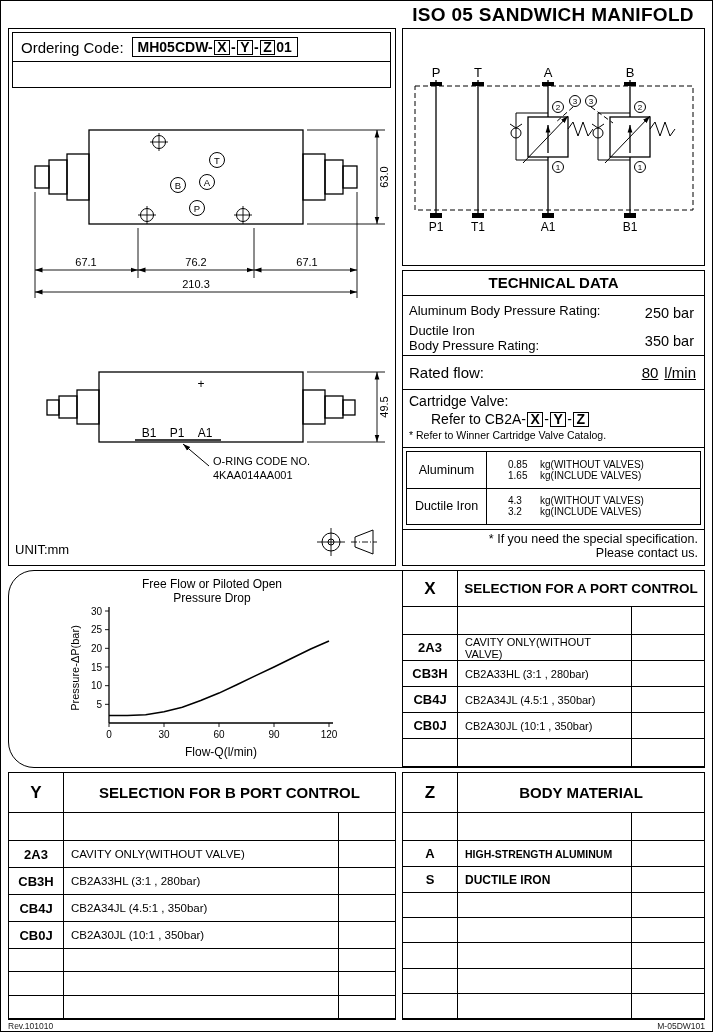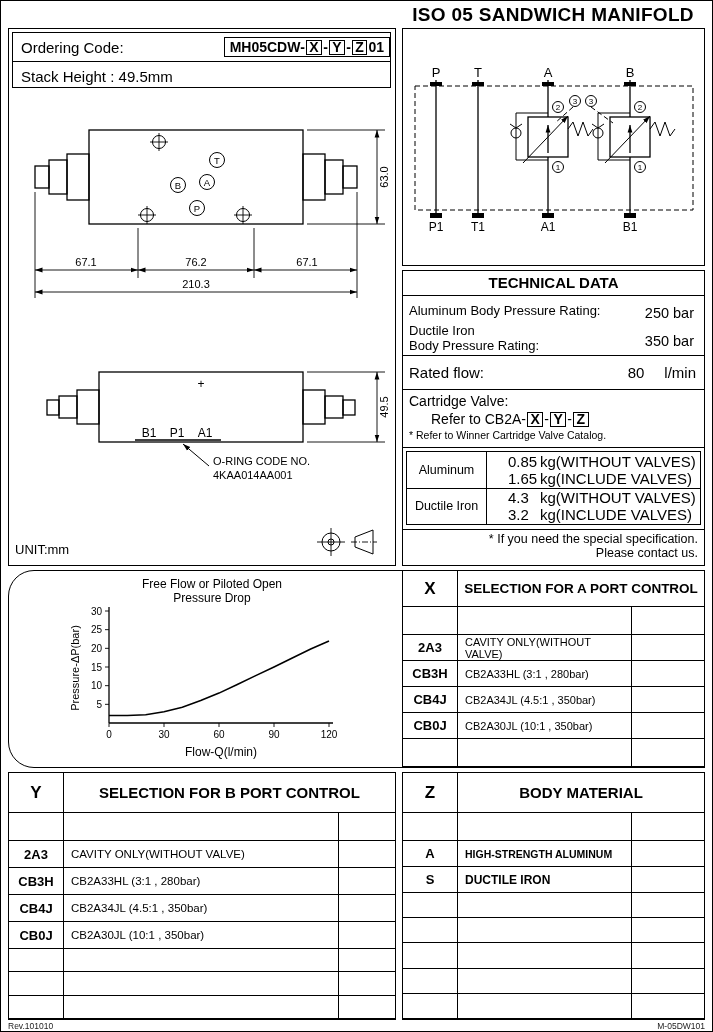--- a/index.html
+++ b/index.html
@@ -12,21 +12,21 @@
   .panel { position: absolute; border: 1.5px solid #000; background: #fff; overflow: hidden; }
 
   .page-title {
     position: absolute; left: 398px; top: 4px; width: 310px;
     text-align: center; font-size: 19px; font-weight: bold; letter-spacing: .3px;
   }
 
   
   .ordering { position: absolute; left: 3px; top: 3px; width: 379px; height: 56px; border: 1.5px solid #000; }
   .ord-row { height: 29px; display: flex; align-items: center; padding-left: 8px; font-size: 15px; }
-  .ord-row.first { border-bottom: 1.3px solid #000; justify-content: space-between; }
+  .ord-row.first { border-bottom: 1.3px solid #000; }
   .code-outer { display: inline-flex; align-items: center; border: 1.6px solid #000; padding: 1px 5px; margin-left: 8px; font-weight: bold; font-size: 14px; gap: 1px; }
   .bx { border: 1.2px solid #000; padding: 0 2.5px; font-weight: bold; line-height: 13px; display: inline-block; }
 
   
   svg { position: absolute; }
   svg text { fill: #000; font-family: "Liberation Sans", "DejaVu Sans", sans-serif; }
   .ln   { stroke: #000; stroke-width: 1.3; fill: none; }
   .thin { stroke: #000; stroke-width: 1; fill: none; }
   .dim  { stroke: #000; stroke-width: .9; fill: none; }
   .dash { stroke: #000; stroke-width: 1; fill: none; stroke-dasharray: 5 3; }
@@ -36,31 +36,31 @@
   .tick-label { font-size: 10px; }
   .curve { fill: none; stroke: #000; stroke-width: 1.6; }
 
   
   .tech-title { height: 25px; line-height: 24px; text-align: center; font-weight: bold; font-size: 15px; border-bottom: 1.3px solid #000; }
   .tech-press { height: 60px; padding: 3px 6px; border-bottom: 1.3px solid #000; font-size: 13px; }
   .pr-line { display: flex; justify-content: space-between; align-items: center; }
   .pr-line2 { display: flex; justify-content: space-between; align-items: center; margin-top: 2px; }
   .pr-val { font-size: 14.5px; padding-right: 4px; margin-top: 6px; }
   .tech-flow { height: 34px; border-bottom: 1.3px solid #000; display: flex; justify-content: space-between; align-items: center; padding: 0 8px 0 6px; font-size: 15px; }
-  .flow-right { display: flex; gap: 20px; }
+  .flow-right { display: flex; gap: 6px; text-decoration: underline; }
   .tech-cart { height: 58px; padding: 3px 6px; border-bottom: 1.3px solid #000; }
   .cart-l1 { font-size: 14px; }
   .cart-l2 { font-size: 14px; padding-left: 22px; margin-top: 2px; display: flex; align-items: center; gap: 1px; }
   .cart-note { font-size: 10.5px; margin-top: 2px; }
   .tech-weights { height: 82px; border-bottom: 1.3px solid #000; padding: 3px; }
   .wt-table { border: 1.3px solid #000; height: 74px; display: flex; flex-direction: column; }
   .wt-row { flex: 1; display: flex; gap: 16px; }
   .wt-row + .wt-row { border-top: 1.3px solid #000; }
   .wt-mat { width: 80px; border-right: 1.3px solid #000; display: flex; align-items: center; justify-content: center; font-size: 12.5px; }
-  .wt-vals { flex: 1; display: flex; flex-direction: column; justify-content: center; padding-left: 5px; font-size: 15px; }
+  .wt-vals { flex: 1; display: flex; flex-direction: column; justify-content: center; padding-left: 5px; font-size: 10px; }
   .wt-line { display: flex; }
   .wt-num { width: 32px; }
   .tech-note { height: 32px; padding: 2px 6px; font-size: 12.5px; text-align: right; }
   .tech-note .l2 { padding-left: 10px; }
 
   
   .sel { display: flex; flex-direction: column; }
   .sel-header { display: flex; border-bottom: 1.3px solid #000; }
   .sel-code-h { width: 55px; border-right: 1.3px solid #000; display: flex; align-items: center; justify-content: center; font-weight: bold; font-size: 17px; }
   .sel-title { flex: 1; display: flex; align-items: center; justify-content: center; font-weight: bold; }
@@ -87,21 +87,20 @@
       <span class="code-outer">
         <span>MH05CDW-</span>
           <span class="bx">X</span>
           <span>-</span>
           <span class="bx">Y</span>
           <span>-</span>
           <span class="bx">Z</span>
           <span>01</span>
       </span>
     </div>
-    <div class="ord-row">Stack Height : 49.5mm</div>
   </div>
 
   <svg viewBox="0 0 382 474" width="382" height="474" style="left:2px; top:61px;">
     <defs>
       <marker id="arrA" viewBox="0 0 8 6" markerWidth="8" markerHeight="6" refX="7.5" refY="3" orient="auto-start-reverse" markerUnits="userSpaceOnUse">
         <path d="M0,0.6 L7.5,3 L0,5.4 Z" fill="#000"></path>
       </marker>
     </defs>
 
     <g>

